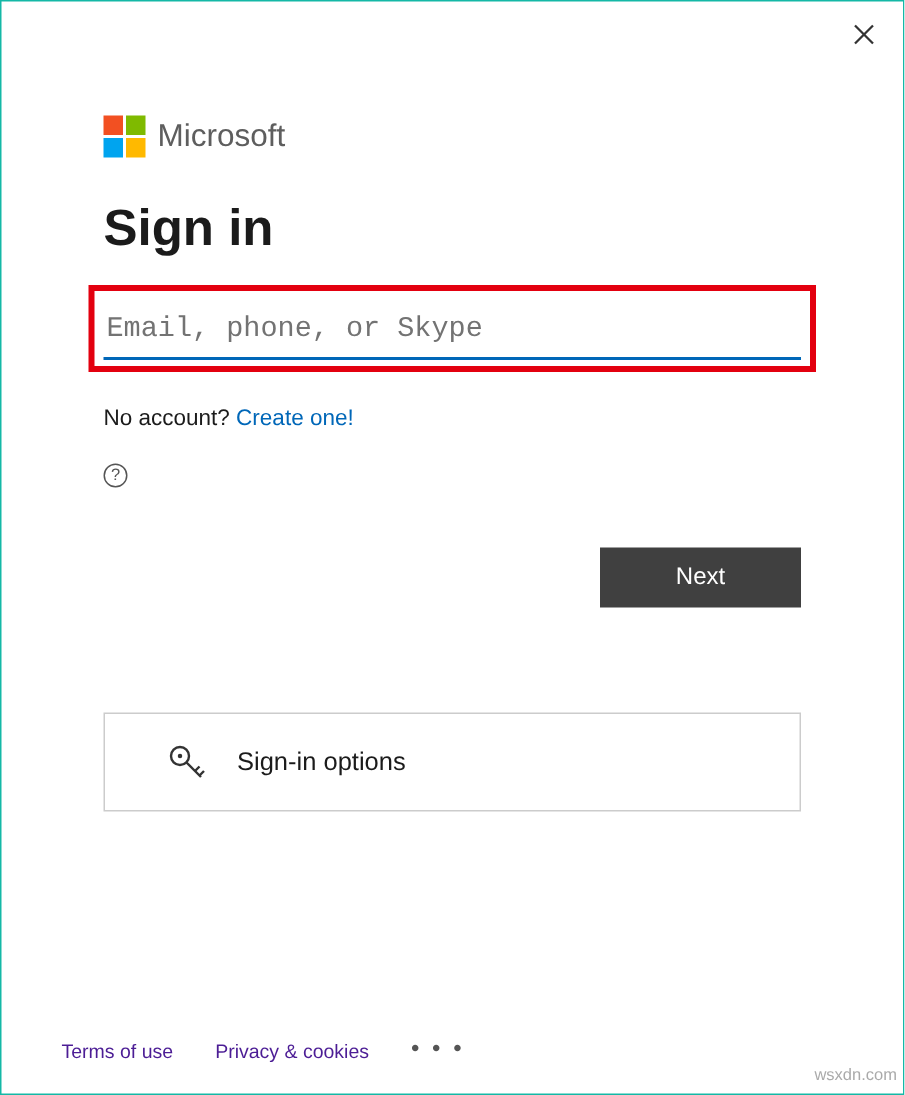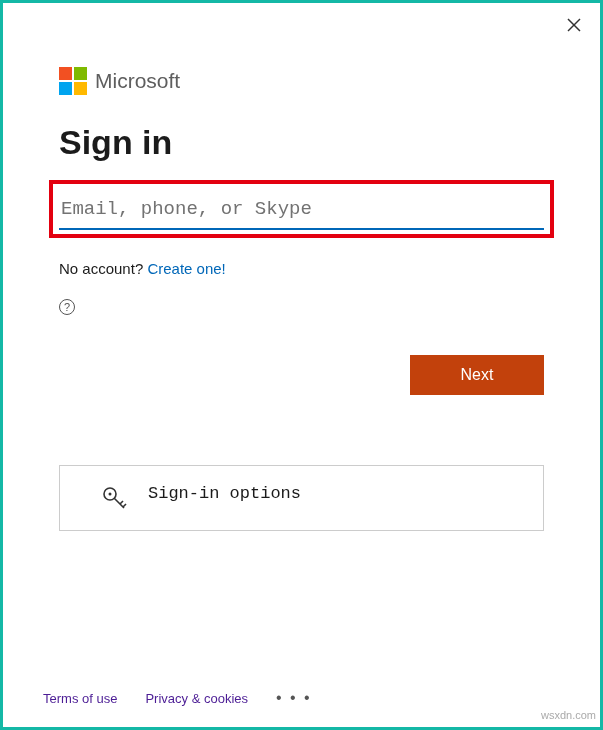--- a/index.html
+++ b/index.html
@@ -10,24 +10,24 @@
     body {
       font-family: 'Segoe UI', -apple-system, BlinkMacSystemFont, sans-serif;
       background: #fff;
       width: 603px;
       height: 730px;
       position: relative;
     }
     .dialog {
       width: 603px;
       height: 730px;
-      border: 3px solid #14b8a6;
+      border: 1px solid #14b8a6;
       background: #fff;
       position: relative;
-      padding: 0;
+      padding: 12px;
     }
     .close-btn {
       position: absolute;
       top: 12px;
       right: 16px;
       width: 20px;
       height: 20px;
       cursor: pointer;
       display: flex;
       align-items: center;
@@ -119,38 +119,37 @@
       font-size: 11px;
       color: #555;
       cursor: pointer;
     }
     .btn-row {
       display: flex;
       justify-content: flex-end;
       margin-bottom: 70px;
     }
     .next-btn {
-      background: #c2410c;
+      background: #404040;
       color: #fff;
       border: none;
       font-size: 16px;
       padding: 10px 44px;
       cursor: pointer;
       font-family: inherit;
       min-width: 134px;
       min-height: 40px;
     }
     .options-box {
       border: 1px solid #ccc;
       display: flex;
-      align-items: flex-start;
+      align-items: center;
       padding: 18px 40px;
       gap: 20px;
       cursor: pointer;
-      font-family: Liberation Mono, monospace;
     }
     .key-icon {
       display: inline-flex;
       align-items: center;
       justify-content: center;
     }
     .options-label {
       font-size: 17px;
       color: #1b1b1b;
     }

